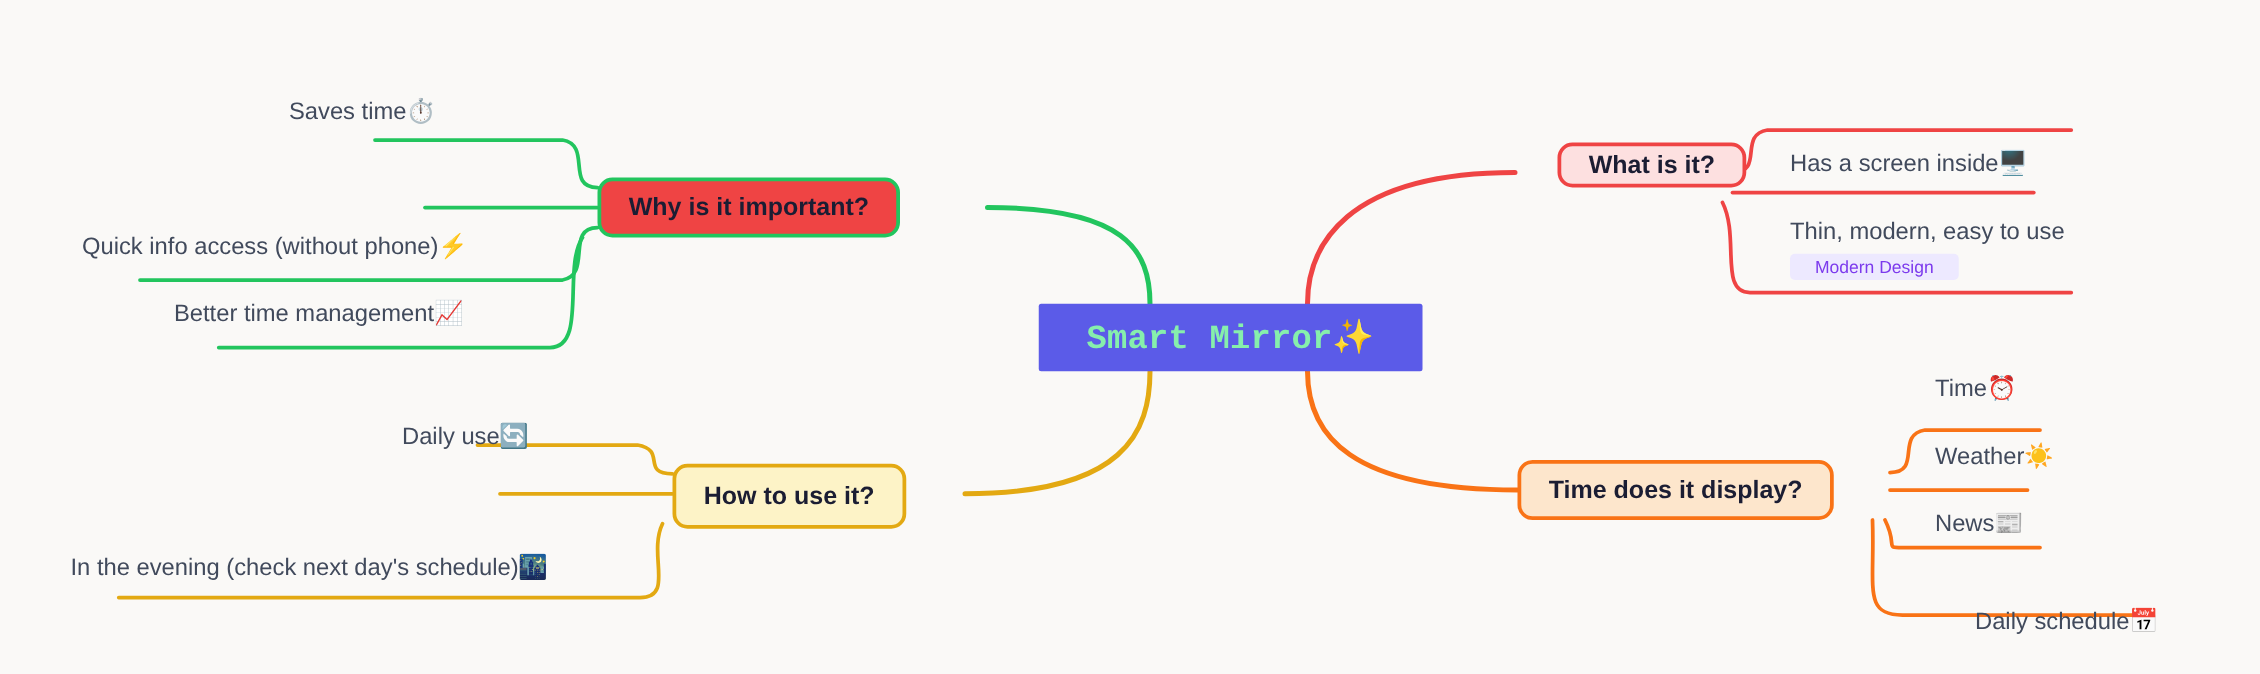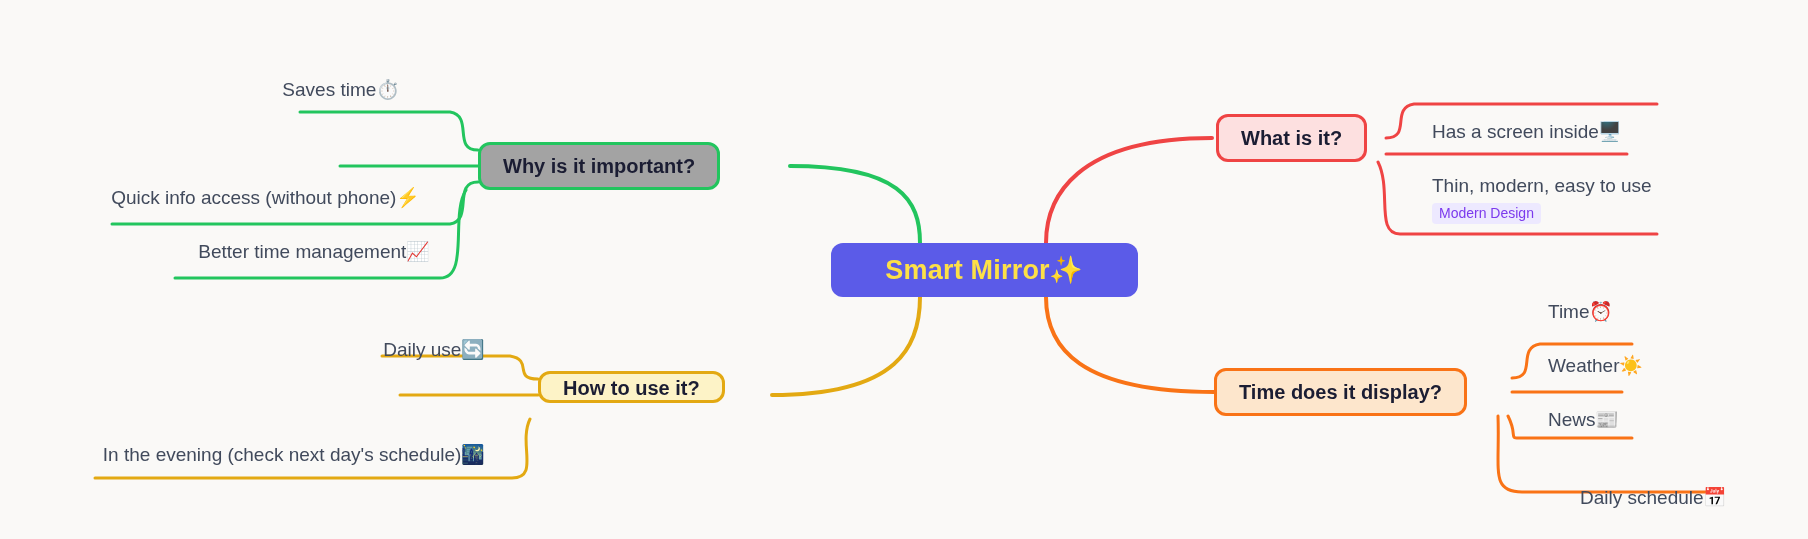--- a/index.html
+++ b/index.html
@@ -31,76 +31,77 @@
   }
 
   
   .root-node {
     position: absolute;
     left: 831px;
     top: 243px;
     width: 307px;
     height: 54px;
     background: #5b5be8;
-    border-radius: 12px;
+    border-radius: 2px;
     display: flex;
     align-items: center;
     justify-content: center;
-    color: #fde047;
+    color: #86efac;
     font-size: 27px;
     font-weight: bold;
     letter-spacing: .2px;
     white-space: nowrap;
     z-index: 5;
+    font-family: Liberation Mono, monospace;
   }
 
   
   .branch-node {
     position: absolute;
     display: flex;
     align-items: center;
     justify-content: center;
     border-radius: 12px;
     border-style: solid;
     border-width: 3px;
     font-size: 20px;
     font-weight: bold;
     color: #1b1d33;
     white-space: nowrap;
     z-index: 4;
     padding: 0 22px;
   }
-  .branch-green  { background:#a3a3a3; border-color:#22c55e; }
+  .branch-green  { background:#ef4444; border-color:#22c55e; }
   .branch-yellow { background:#fdf3c7; border-color:#e3a912; }
   .branch-red    { background:#fde0e0; border-color:#ef4444; }
   .branch-orange { background:#fde6cc; border-color:#f97316; }
 
   #node-why    { left: 478px; top: 142px;  height: 48px; }
-  #node-how    { left: 538px; top: 371px;  height: 32px; align-items: flex-end; }
-  #node-what   { left: 1216px; top: 114px; height: 48px; }
+  #node-how    { left: 538px; top: 371px;  height: 52px; }
+  #node-what   { left: 1246px; top: 114px; height: 36px; }
   #node-display{ left: 1214px; top: 368px; height: 48px; }
 
   
   .leaf {
     position: absolute;
     font-size: 19px;
     color: #414a5c;
     white-space: nowrap;
     line-height: 1.25;
     z-index: 3;
   }
-  .leaf.right-align { text-align: right; }
+  .leaf.right-align { text-align: center; }
 
   .tag {
     display: inline-block;
     margin-top: 5px;
     background: #ede9ff;
     color: #7c3aed;
     font-size: 14px;
-    padding: 2px 7px;
+    padding: 2px 20px;
     border-radius: 4px;
     white-space: nowrap;
   }
   .tag-row { display: block; }
 </style>
 </head>
 <body>
 
 <div id="mindmap">
 

